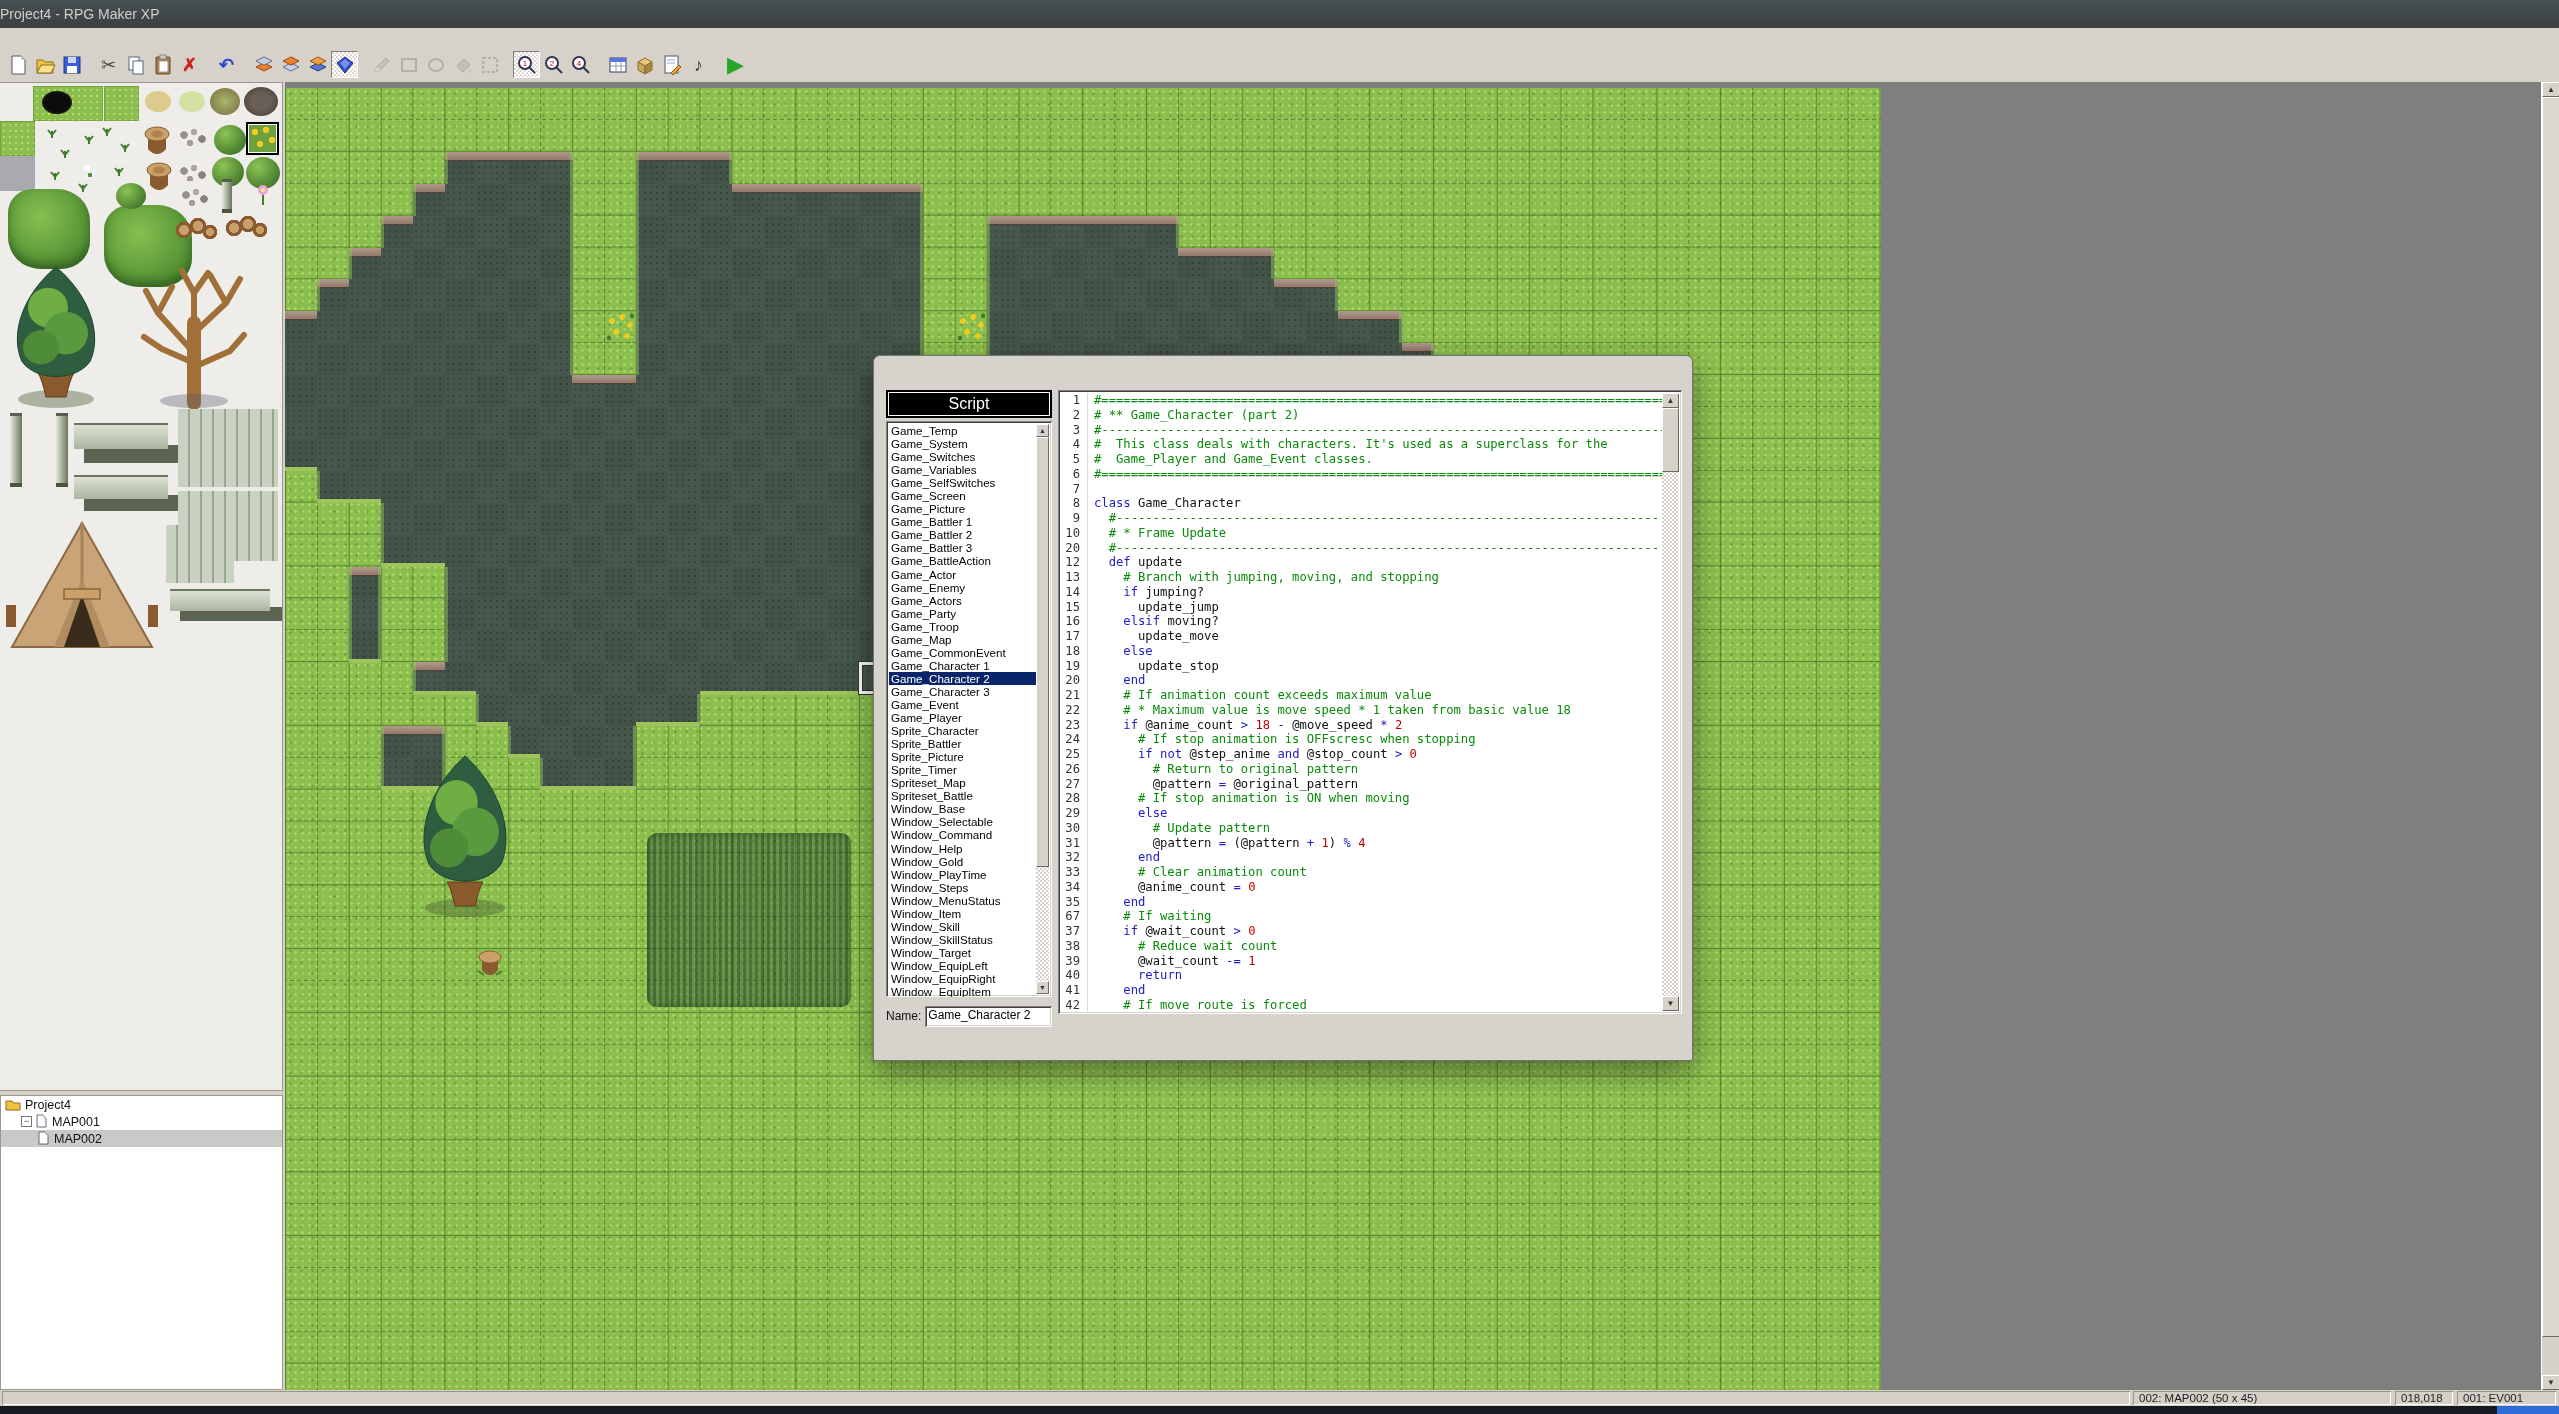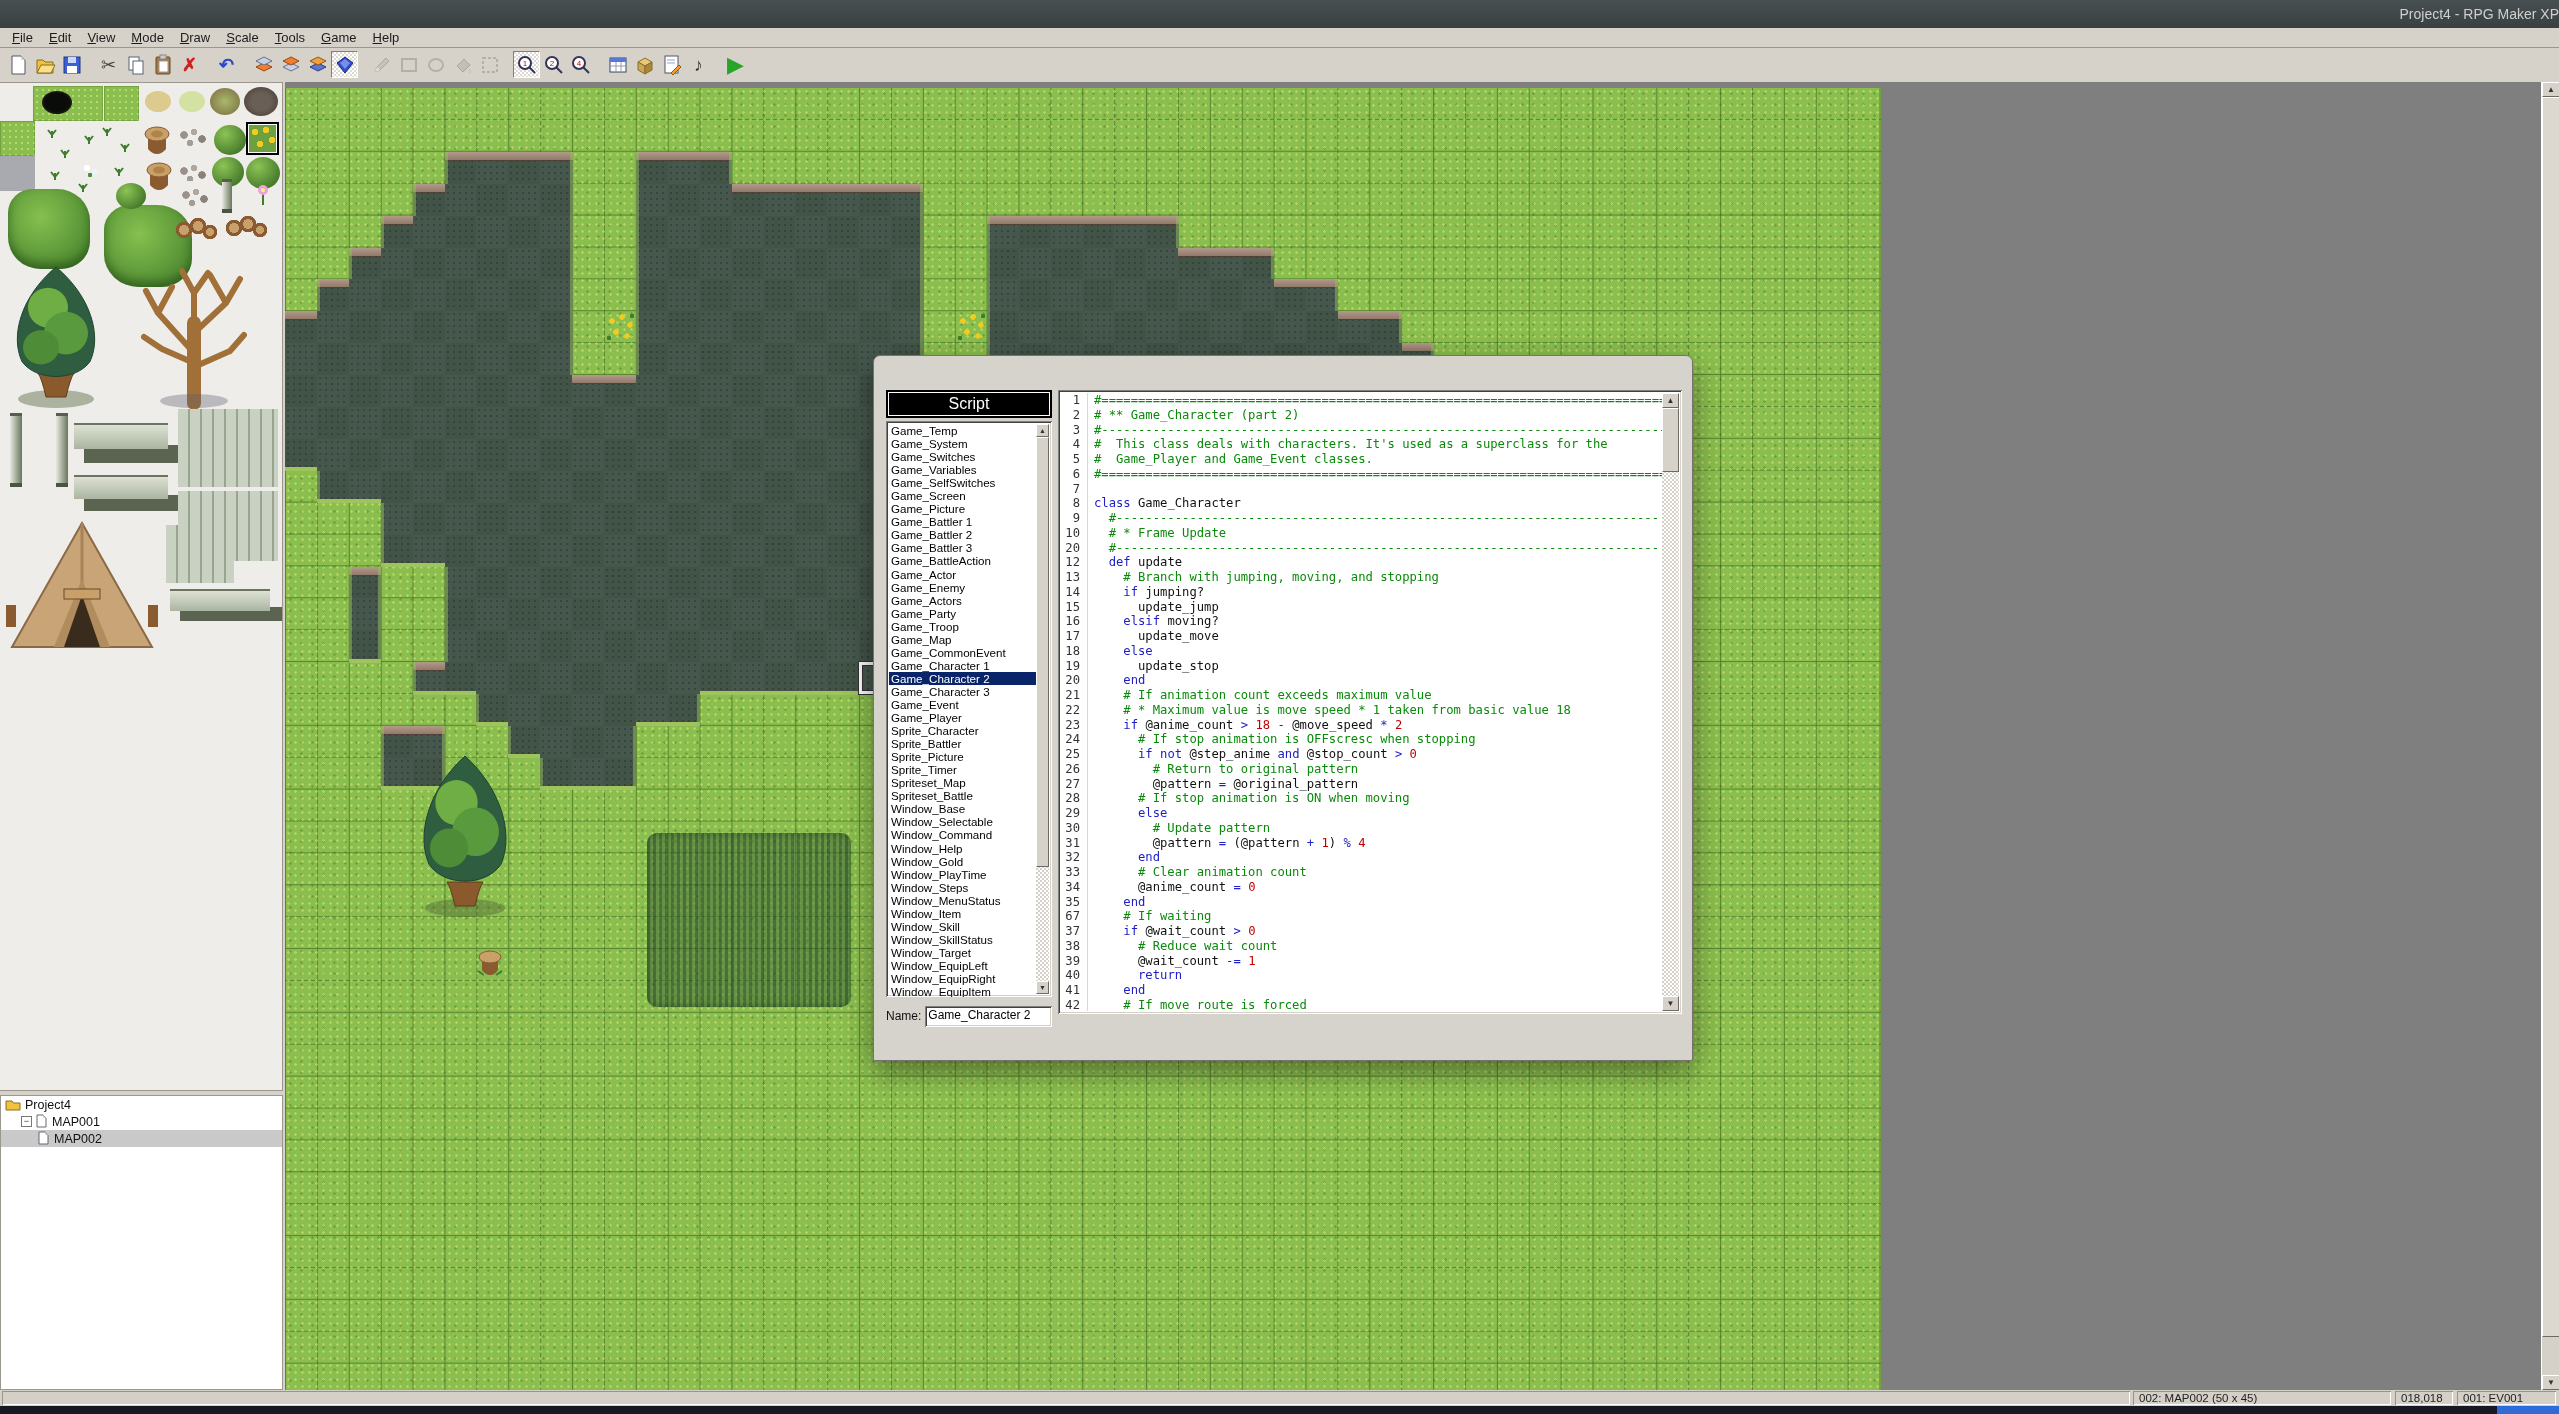--- a/index.html
+++ b/index.html
@@ -3,21 +3,21 @@
 <meta charset="utf-8">
 <style>
   * { margin:0; padding:0; box-sizing:border-box; }
   html,body { background:#555; }
   body { font-family:"Liberation Sans", sans-serif; }
   #screen { position:relative; width:2559px; height:1414px; background:#d6d2ca; overflow:hidden; }
 
   
   #titlebar { position:absolute; left:0; top:0; width:2559px; height:28px;
     background:linear-gradient(#484f51,#3a4042); color:#cfd0ce; font-size:14px;
-    display:flex; align-items:center; justify-content:flex-end; }
+    display:flex; align-items:center; justify-content:flex-start; }
   #menubar { position:absolute; left:0; top:28px; width:2559px; height:20px;
     background:#d6d2ca; display:flex; align-items:center; padding-left:4px;
     border-bottom:1px solid #9b978f; }
   .menu-item { font-size:13px; color:#1c1c1c; padding:1px 8px; cursor:default; }
   .menu-item u { text-decoration:underline; }
   #toolbar { position:absolute; left:0; top:49px; width:2559px; height:31px;
     background:#d6d2ca; display:flex; align-items:center; padding-left:4px; }
   .tb-sep { width:10px; height:26px; }
   .tb-btn { width:27px; height:27px; display:flex; align-items:center; justify-content:center;
     border:1px solid transparent; position:relative; }
@@ -137,31 +137,20 @@
   .blob { border-radius:50%; }
   svg.sprite { position:absolute; overflow:visible; }
 </style>
 </head>
 <body>
 
 <div id="screen">
   <div id="titlebar">
     <span>Project4 - RPG Maker XP</span>
   </div>
-  <div id="menubar">
-      <div class="menu-item"><u>F</u>ile</div>
-      <div class="menu-item"><u>E</u>dit</div>
-      <div class="menu-item"><u>V</u>iew</div>
-      <div class="menu-item"><u>M</u>ode</div>
-      <div class="menu-item"><u>D</u>raw</div>
-      <div class="menu-item"><u>S</u>cale</div>
-      <div class="menu-item"><u>T</u>ools</div>
-      <div class="menu-item"><u>G</u>ame</div>
-      <div class="menu-item"><u>H</u>elp</div>
-    </div>
   <div id="toolbar">
       <div class="tb-btn">
         <svg width="22" height="22">
           <path d="M5 2h9l4 4v14H5z" fill="#fff" stroke="#556"></path>
           <path d="M14 2l4 4h-4z" fill="#cdd"></path>
         </svg>
       </div>
       <div class="tb-btn">
         <svg width="22" height="22">
           <path d="M3 6h6l2 2h8v11H3z" fill="#f2c23e" stroke="#8a6d1f"></path>

